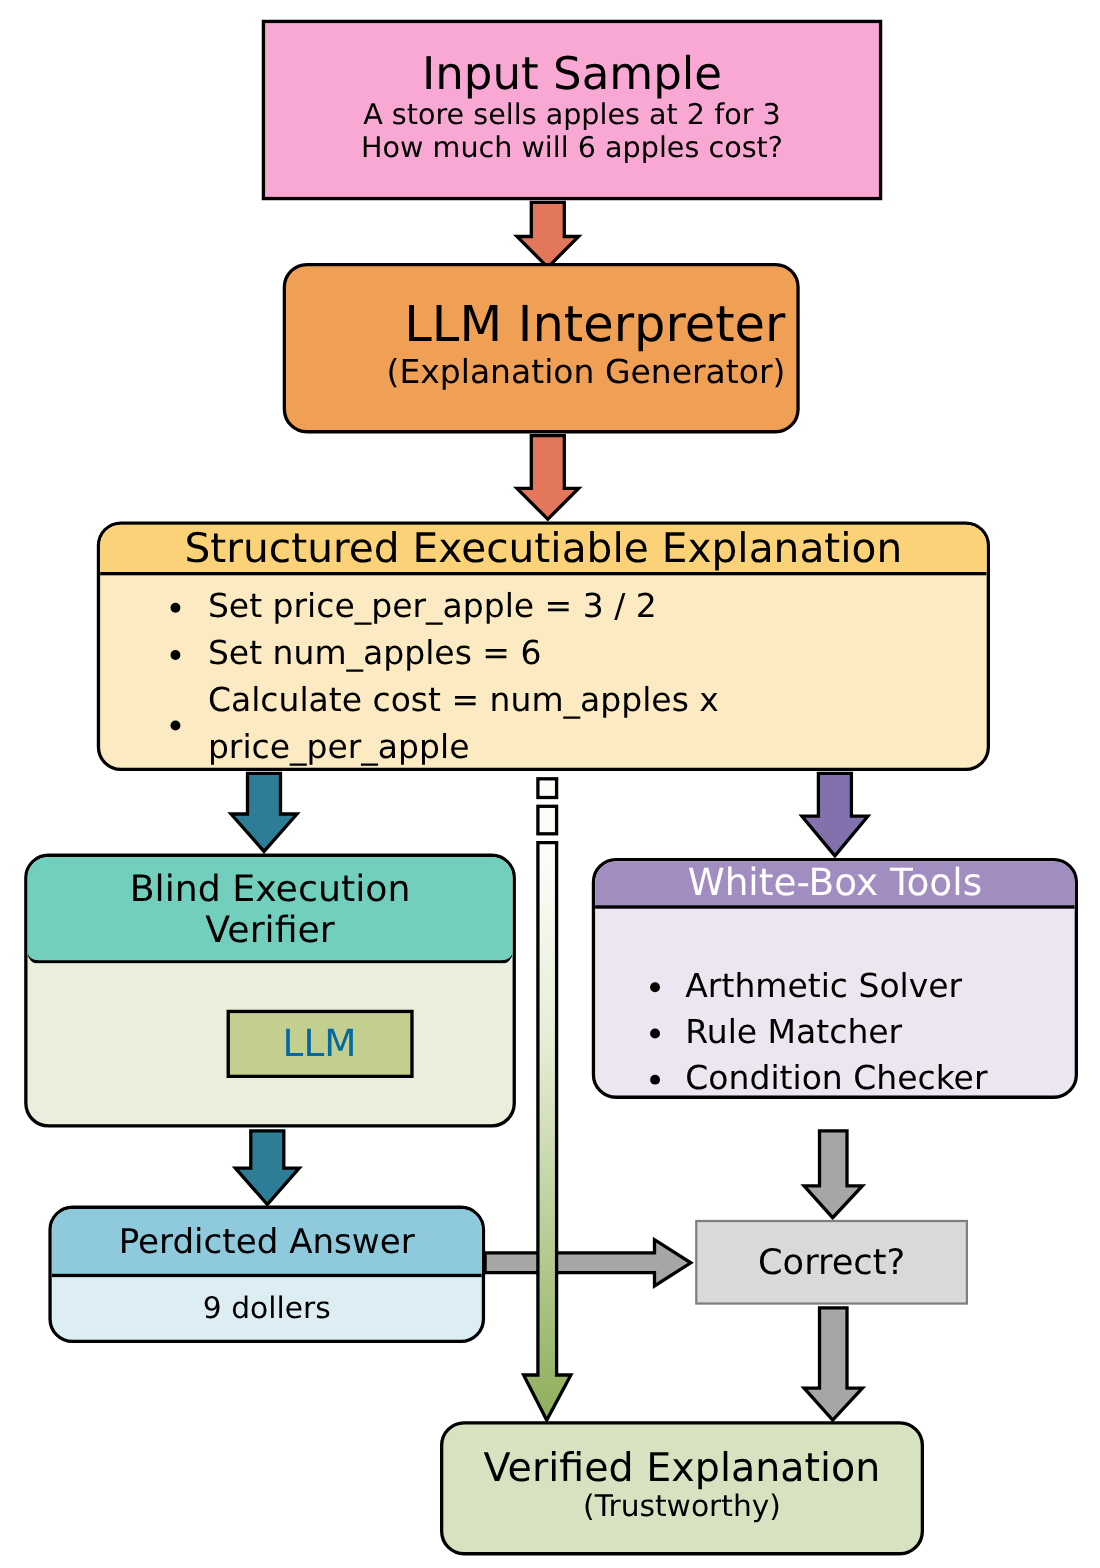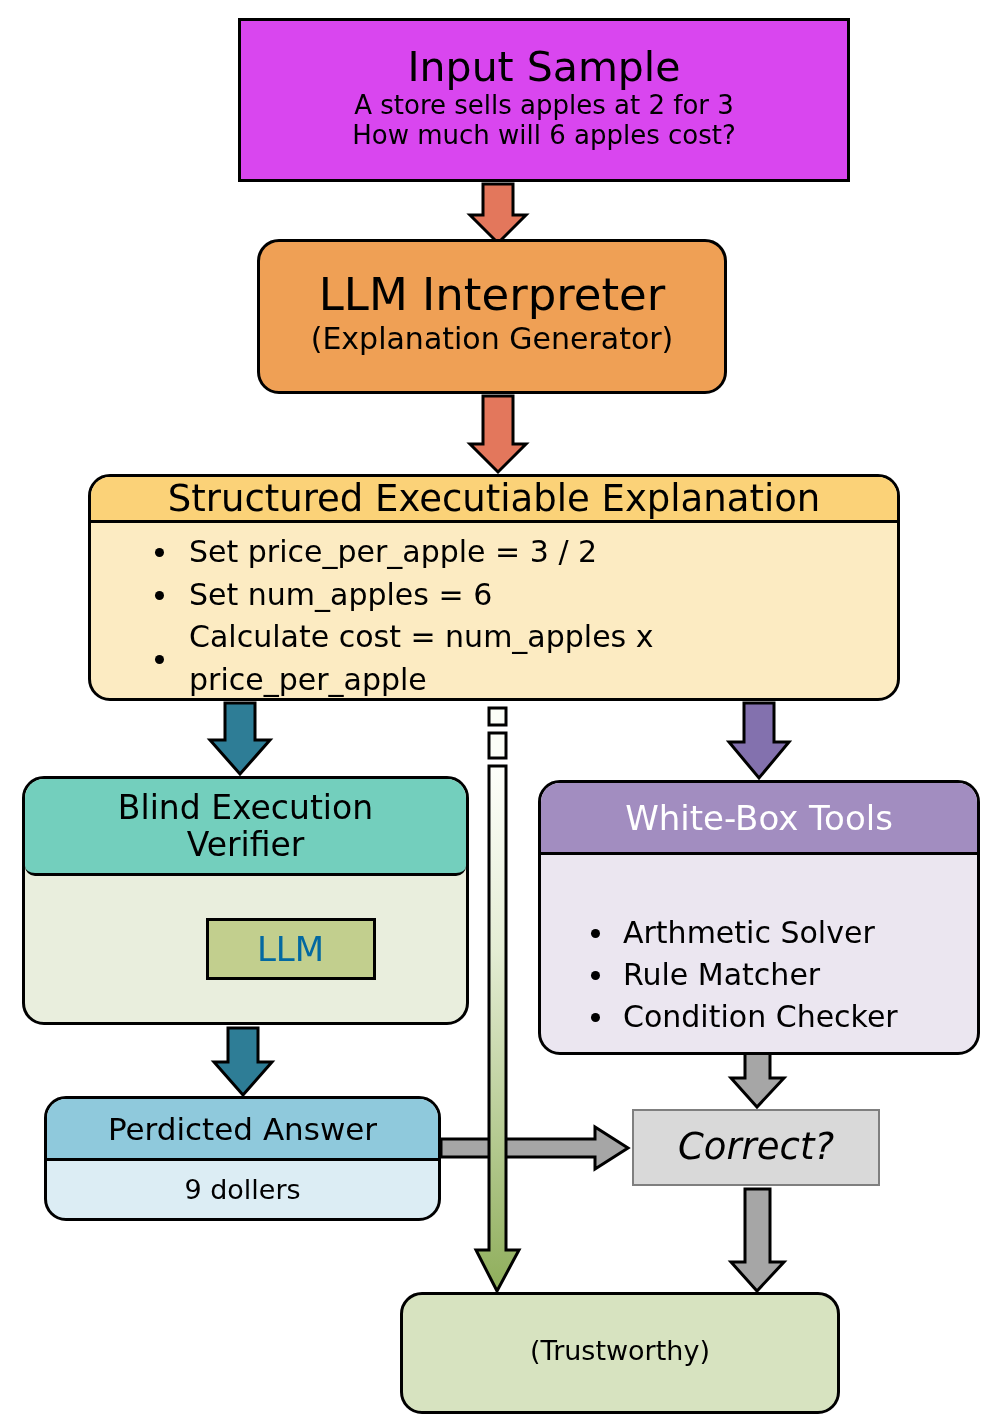--- a/index.html
+++ b/index.html
@@ -35,35 +35,35 @@
     flex-direction:column;
     justify-content:center;
     box-sizing:border-box;
     flex:1;
   }
   .title{ font-weight:400; line-height:1.05; }
   .sub{ line-height:1.12; }
 
   
   #input-sample{
-    left:238px; top:18px; width:612px; height:164px;
-    background:#d946ef;
+    left:238px; top:18px; width:564px; height:164px;
+    background:#f9a8d4;
     border-radius:0;
     align-items:center;
     justify-content:center;
     padding:6px 10px 10px;
   }
   #input-sample .title{ font-size:41px; margin-bottom:2px;}
   #input-sample .sub{ font-size:26px; }
 
   
   #llm-interpreter{
     left:257px; top:239px; width:470px; height:155px;
     background:#EFA055;
-    align-items:center; justify-content:center;
+    align-items:flex-end; justify-content:center;
     padding:4px 10px 10px;
   }
   #llm-interpreter .title{ font-size:45px; margin-bottom:4px;}
   #llm-interpreter .sub{ font-size:30px; }
 
   
   #structured-explanation{
     left:88px; top:474px; width:812px; height:227px;
     background:#FCEBC2;
   }
@@ -114,21 +114,21 @@
     background:#C2CF8E;
     border:3px solid #000;
     display:flex; align-items:center; justify-content:center;
     color:#0369a1;
     font-size:34px;
     box-sizing:border-box;
   }
 
   
   #whitebox-tools{
-    left:538px; top:780px; width:442px; height:275px;
+    left:538px; top:780px; width:442px; height:219px;
     background:#EBE6F0;
     gap:44px;
   }
   #whitebox-tools .hdr{
     height:72px;
     background:#A28DC0;
     border-bottom:3px solid #000;
     font-size:34px;
     color:#ffffff;
   }
@@ -153,21 +153,21 @@
   }
 
   
   #correct-box{
     left:632px; top:1109px; width:248px; height:77px;
     background:#D9D9D9;
     border:2px solid #7F7F7F;
     border-radius:0;
     align-items:center; justify-content:center;
   }
-  #correct-box .title{ font-size:37px;font-style:italic; }
+  #correct-box .title{ font-size:32px; }
 
   
   #verified-explanation{
     left:400px; top:1292px; width:440px; height:122px;
     background:#D7E3C0;
     align-items:center; justify-content:center;
     padding:4px 10px 8px;
   }
   #verified-explanation .title{ font-size:36px; margin-bottom:1px;}
   #verified-explanation .sub{ font-size:27px; }
@@ -285,16 +285,17 @@
   <div class="node rounded" id="predicted-answer">
     <div class="hdr">Perdicted Answer</div>
     <div class="body">9 dollers</div>
   </div>
 
   <div class="node" id="correct-box">
     <div class="title">Correct?</div>
   </div>
 
   <div class="node rounded" id="verified-explanation">
+    <div class="title">Verified Explanation</div>
     <div class="sub">(Trustworthy)</div>
   </div>
 
 </div>
 
 </body></html>

